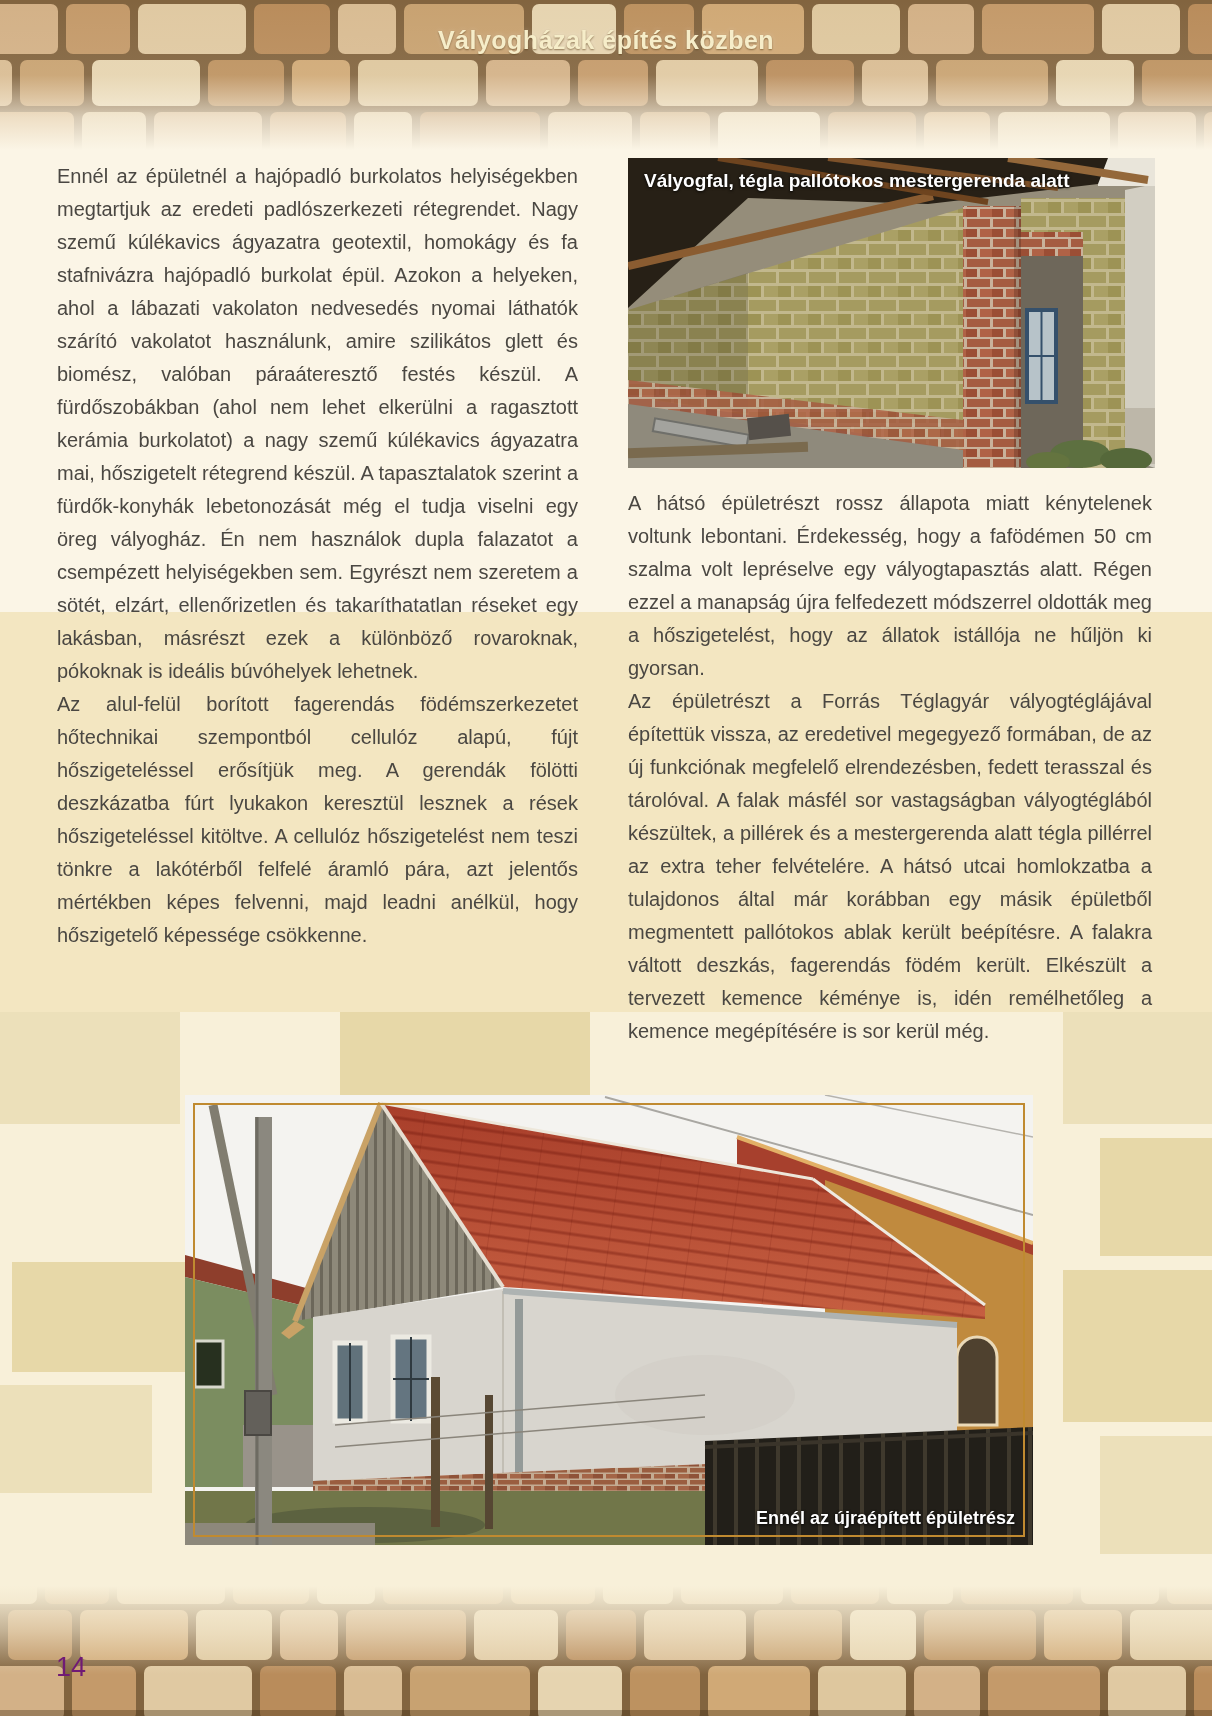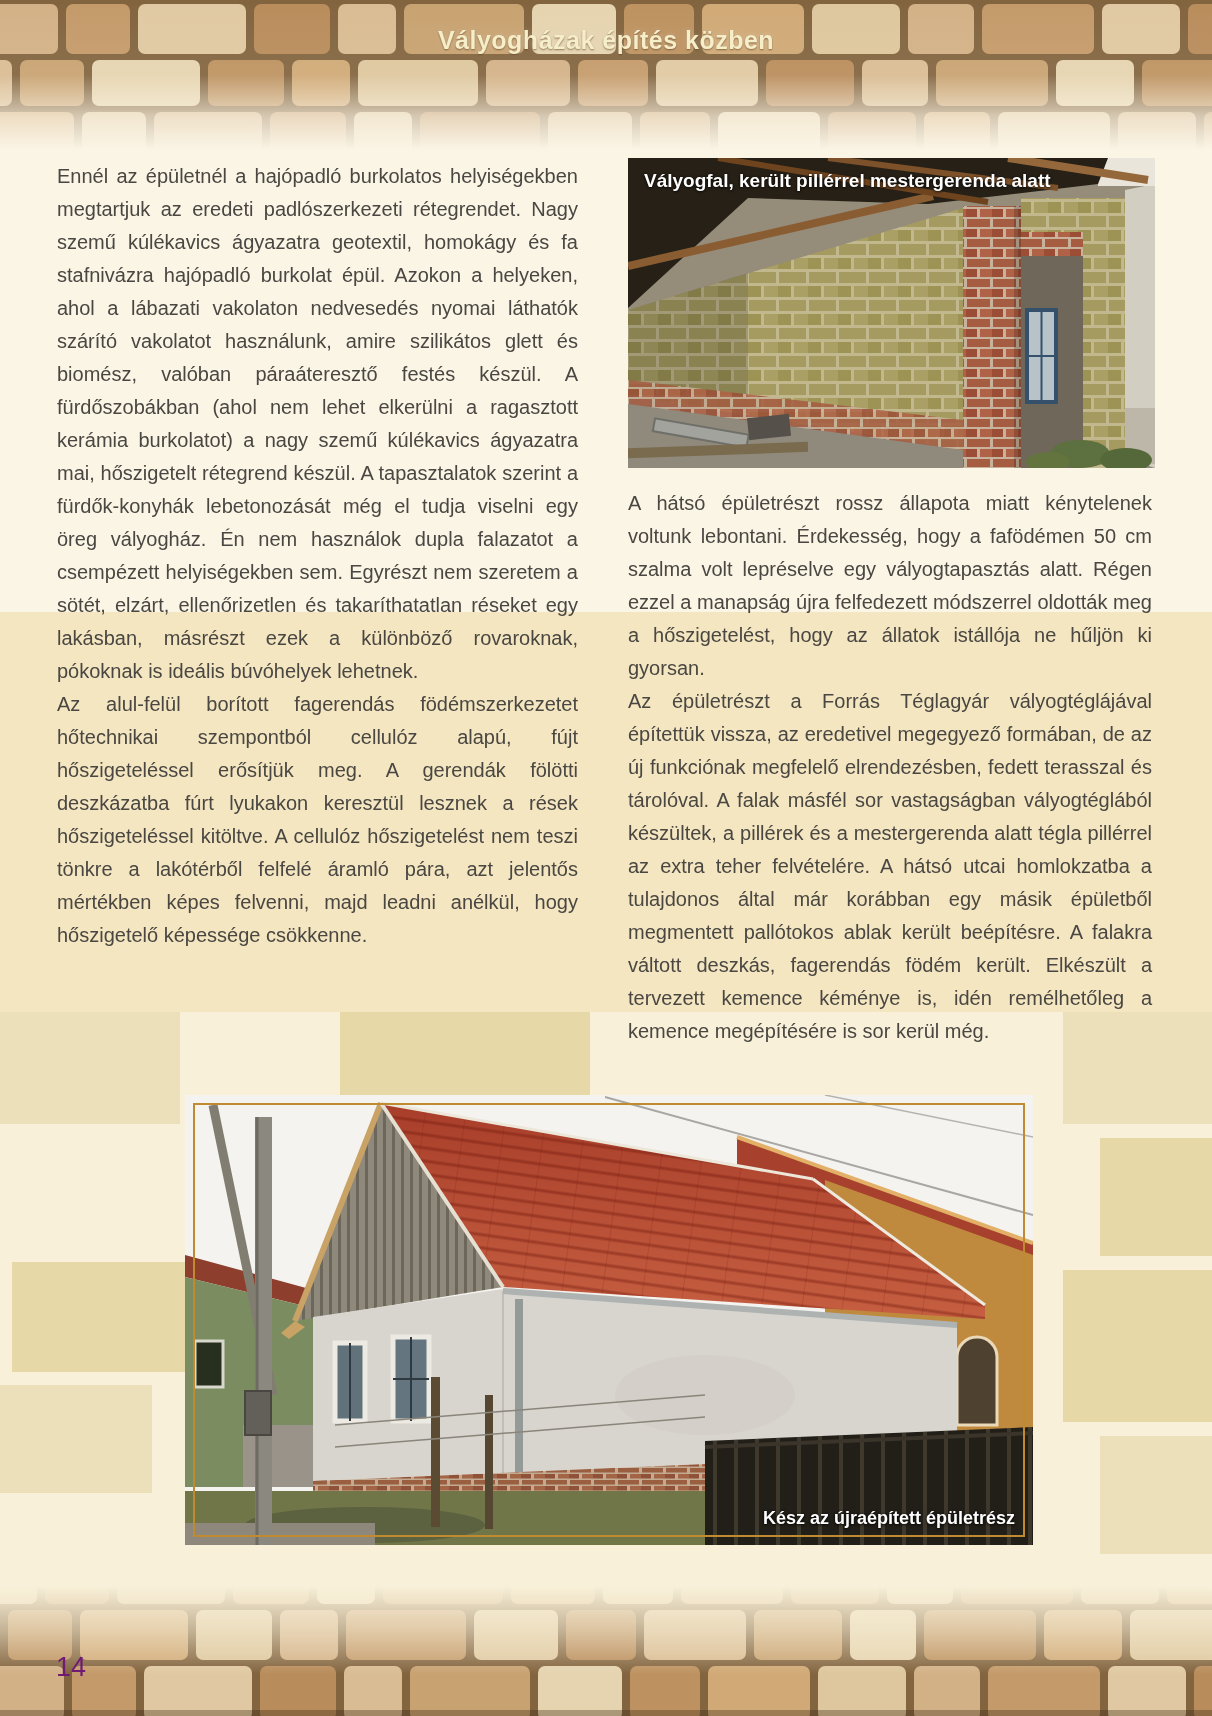--- a/index.html
+++ b/index.html
@@ -167,21 +167,21 @@
       <line x1="380" y1="0" x2="520" y2="22" stroke="#94683a" stroke-width="8"></line>
       <g transform="rotate(10 70 276)">
         <rect x="25" y="268" width="95" height="13" fill="#a3a39e" stroke="#6f6f6a" stroke-width="2"></rect>
       </g>
       <rect x="120" y="258" width="42" height="22" fill="#55504a" transform="rotate(-6 141 269)"></rect>
       <rect x="0" y="287" width="180" height="10" fill="#7a6a4e" transform="rotate(-2 90 292)"></rect>
       <ellipse cx="452" cy="296" rx="30" ry="14" fill="#5d7040"></ellipse>
       <ellipse cx="498" cy="302" rx="26" ry="12" fill="#55683a"></ellipse>
       <ellipse cx="420" cy="304" rx="22" ry="10" fill="#64743f"></ellipse>
     </svg>
-    <div class="photo-caption caption-top">Vályogfal, került pillérrel mestergerenda alatt</div>
+    <div class="photo-caption caption-top">Vályogfal, tégla pallótokos mestergerenda alatt</div>
   </div>
 
   <div class="photo photo-bottom">
     <svg width="848" height="450" viewBox="0 0 848 450">
       <defs>
         <pattern id="fbrick" width="24" height="12" patternUnits="userSpaceOnUse">
           <rect width="24" height="12" fill="#c3ab92"></rect>
           <rect x="1" y="1" width="21" height="4.5" fill="#9a5e40"></rect>
           <rect x="-11" y="7" width="21" height="4.5" fill="#8f5238"></rect>
           <rect x="13" y="7" width="21" height="4.5" fill="#a46547"></rect>
@@ -246,21 +246,21 @@
       <rect x="300" y="300" width="8" height="134" fill="#564733"></rect>
       <line x1="150" y1="330" x2="520" y2="300" stroke="#8a857b" stroke-width="1.5"></line>
       <line x1="150" y1="352" x2="520" y2="322" stroke="#8a857b" stroke-width="1.5"></line>
       <line x1="28" y1="10" x2="88" y2="300" stroke="#817d70" stroke-width="9"></line>
       <rect x="70" y="22" width="17" height="428" fill="#8b887f"></rect>
       <line x1="72" y1="22" x2="72" y2="450" stroke="#6e6b62" stroke-width="3"></line>
       <rect x="60" y="296" width="26" height="44" fill="#63605a" stroke="#4a4742" stroke-width="2"></rect>
 
       <rect x="9" y="9" width="830" height="432" fill="none" stroke="#c08a30" stroke-width="2"></rect>
     </svg>
-    <div class="photo-caption caption-bottom">Kész az újraépített épületrész</div>
+    <div class="photo-caption caption-bottom">Ennél az újraépített épületrész</div>
   </div>
 
   <div class="footer-wrap">
     <svg id="ftr-stones" width="1212" height="130" viewBox="0 0 1212 130">
       <defs>
         <linearGradient id="ftrFade" x1="0" y1="0" x2="0" y2="1">
           <stop offset="0" stop-color="#f8f0d9" stop-opacity="1"></stop>
           <stop offset="0.35" stop-color="#f8f0d9" stop-opacity="0.55"></stop>
           <stop offset="0.68" stop-color="#f8f0d9" stop-opacity="0"></stop>
         </linearGradient>

